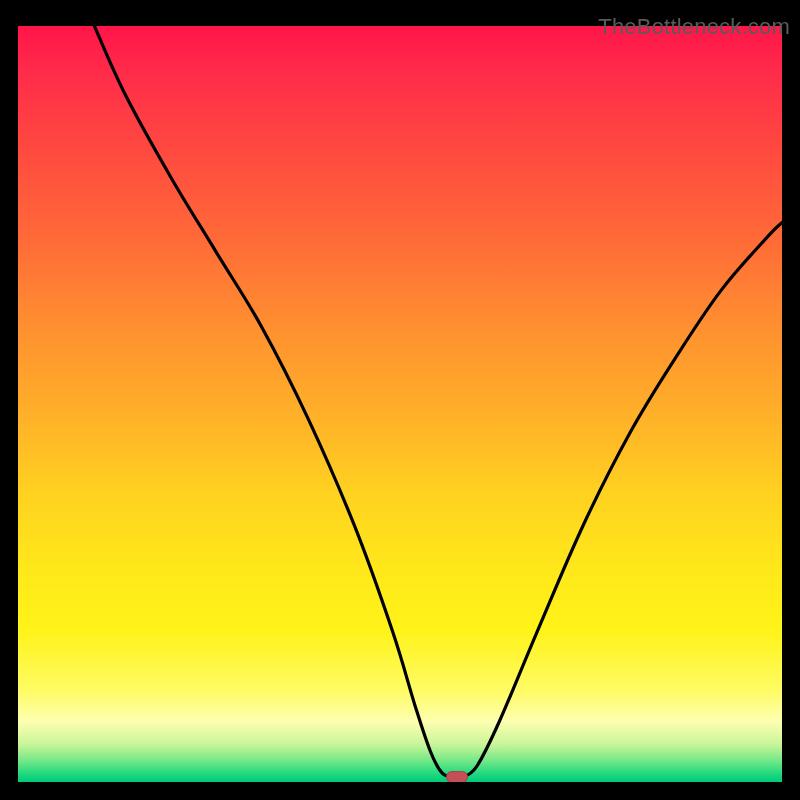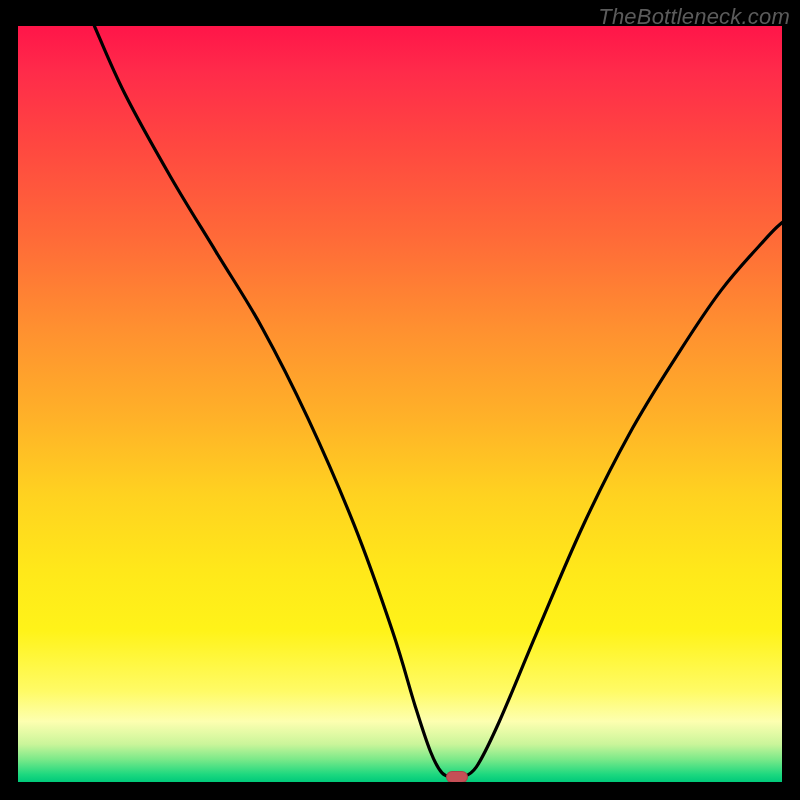--- a/index.html
+++ b/index.html
@@ -12,29 +12,28 @@
     font-family: Arial, Helvetica, sans-serif;
   }
   .frame {
     position: relative;
     width: 800px;
     height: 800px;
     background: #000;
   }
   .watermark {
     position: absolute;
-    top: 4px;
+    top: 14px;
     right: 10px;
     color: #5b5b5b;
     font-size: 22px;
     font-weight: 500;
     letter-spacing: 0.2px;
     z-index: 5;
     user-select: none;
-    font-style: italic;
   }
   .plot-area {
     position: absolute;
     left: 18px;
     top: 26px;
     width: 764px;   
     height: 756px;  
     overflow: hidden;
     background: #000;
   }

